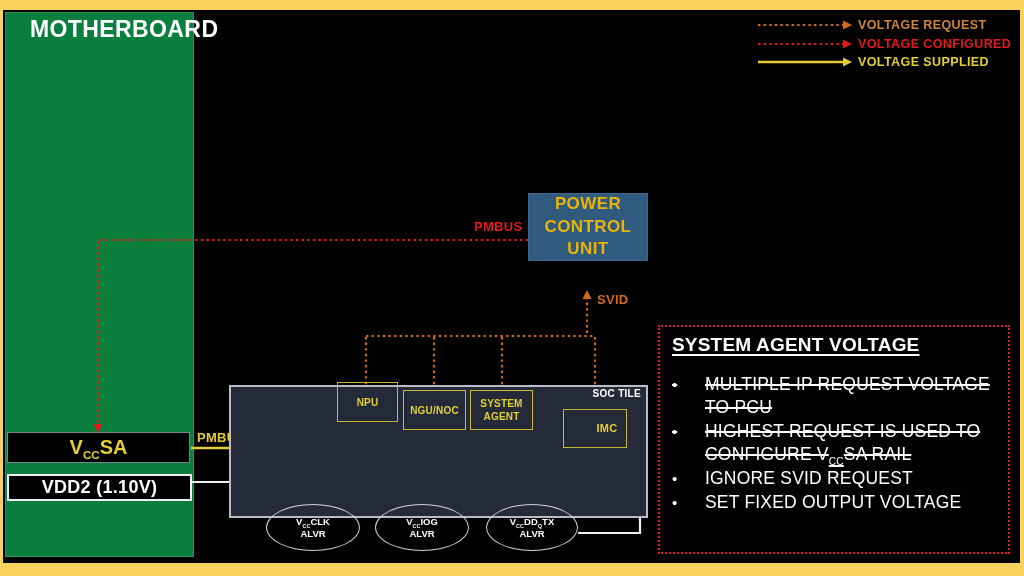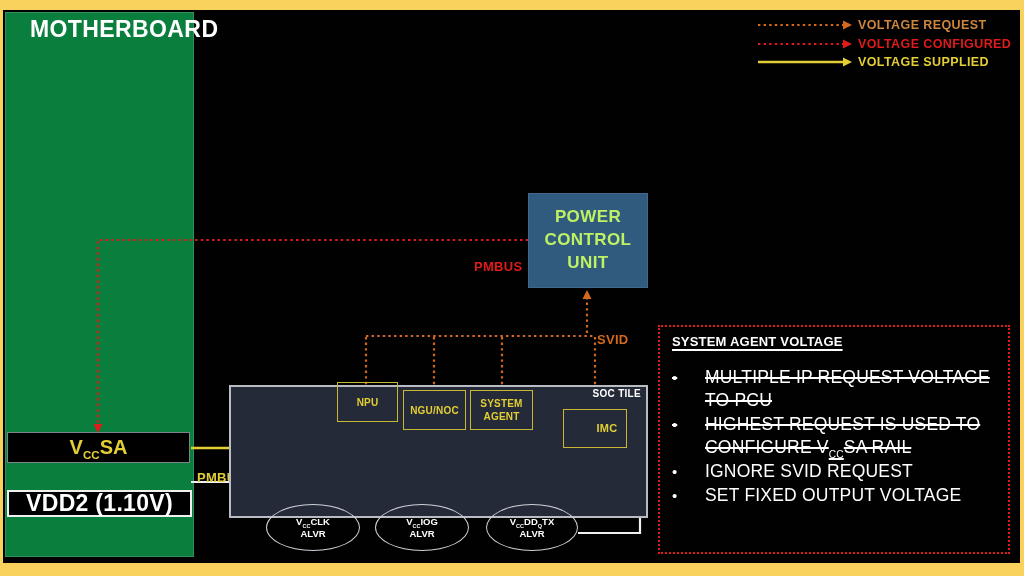--- a/index.html
+++ b/index.html
@@ -17,30 +17,30 @@
   
   #motherboard{
     position:absolute;left:5px;top:12px;width:189px;height:545px;
     background:var(--mb-green);border:1px solid #2f9157;box-sizing:border-box;
   }
   #mb-title{position:absolute;left:24px;top:3px;color:#fff;font-size:23px;font-weight:bold;letter-spacing:.4px;}
 
   .black-box{position:absolute;background:#000;display:flex;align-items:center;justify-content:center;box-sizing:border-box;}
   #vccsa-box{left:7px;top:432px;width:183px;height:31px;border:1px solid #7e848c;
     color:var(--supplied);font-weight:bold;font-size:20px;}
-  #vdd2-box{left:7px;top:490px;width:185px;height:27px;border:2px solid #f0f0f0;
-    color:#fff;font-weight:bold;font-size:23px;letter-spacing:.3px;}
+  #vdd2-box{left:7px;top:474px;width:185px;height:27px;border:2px solid #f0f0f0;
+    color:#fff;font-weight:bold;font-size:18px;letter-spacing:.3px;}
   sub{font-size:.58em;line-height:0;}
 
   
   #pcu{
-    position:absolute;left:528px;top:193px;width:120px;height:95px;
+    position:absolute;left:528px;top:193px;width:120px;height:68px;
     background:var(--pcu-blue);border:1px solid #40698f;box-sizing:border-box;
     display:flex;flex-direction:column;align-items:center;justify-content:center;
-    color:#bef264;font-weight:bold;font-size:17px;line-height:1.35;letter-spacing:.4px;
+    color:#eab308;font-weight:bold;font-size:17px;line-height:1.35;letter-spacing:.4px;
   }
 
   
   #soc-tile{
     position:absolute;left:229px;top:385px;width:419px;height:133px;
     background:var(--soc-bg);border:2px solid #b9bdc3;box-sizing:border-box;
   }
   #soc-title{position:absolute;right:5px;top:1px;color:#fff;font-weight:bold;font-size:10px;letter-spacing:.3px;}
 
   .ip-block{
@@ -56,37 +56,37 @@
   .alvr{
     position:absolute;border:1.3px solid #ccd1d7;border-radius:50%;box-sizing:border-box;
     display:flex;flex-direction:column;align-items:center;justify-content:center;
     color:#fff;font-size:9.5px;line-height:1.25;font-weight:bold;
   }
   #alvr-1{left:266px;top:504px;width:94px;height:47px;}
   #alvr-2{left:375px;top:504px;width:94px;height:47px;}
   #alvr-3{left:486px;top:504px;width:92px;height:47px;}
 
   
-  .wire-label{position:absolute;font-size:13px;font-weight:bold;letter-spacing:.3px;margin-top:40px;}
+  .wire-label{position:absolute;font-size:13px;font-weight:bold;letter-spacing:.3px;}
   #pmbus-red{left:474px;top:219px;color:var(--configured);}
   #pmbus-yellow{left:197px;top:430px;color:var(--supplied);}
   #svid-label{left:597px;top:292px;color:var(--request);}
 
   
   .legend-label{position:absolute;font-size:12.5px;font-weight:bold;letter-spacing:.4px;}
   #legend-request{left:858px;top:18px;color:#cd853f;}
   #legend-configured{left:858px;top:37px;color:var(--configured);}
   #legend-supplied{left:858px;top:55px;color:var(--supplied);}
 
   
   #notes{
     position:absolute;left:658px;top:325px;width:352px;height:229px;box-sizing:border-box;
     border:2px dotted var(--configured);padding:7px 12px 0 12px;color:#fff;
   }
-  #notes-title{font-size:13px;font-weight:bold;letter-spacing:.2px;
+  #notes-title{font-size:19px;font-weight:bold;letter-spacing:.2px;
     text-decoration:underline;text-decoration-thickness:2px;text-underline-offset:3px;margin-bottom:17px;}
   .note-row{display:flex;margin-bottom:1px;}
   .note-bullet{width:33px;flex:0 0 33px;font-size:15px;line-height:23px;}
   .note-text{font-size:17.5px;line-height:23px;letter-spacing:.2px;}
   .struck{text-decoration:line-through;text-decoration-thickness:2px;}
 
   
   #wires{position:absolute;left:0;top:0;pointer-events:none;}
   .w-request{stroke:var(--request);stroke-width:2.2;fill:none;stroke-dasharray:2.4 3.2;}
   .w-configured{stroke:var(--configured);stroke-width:2.2;fill:none;stroke-dasharray:2.4 3.2;}

